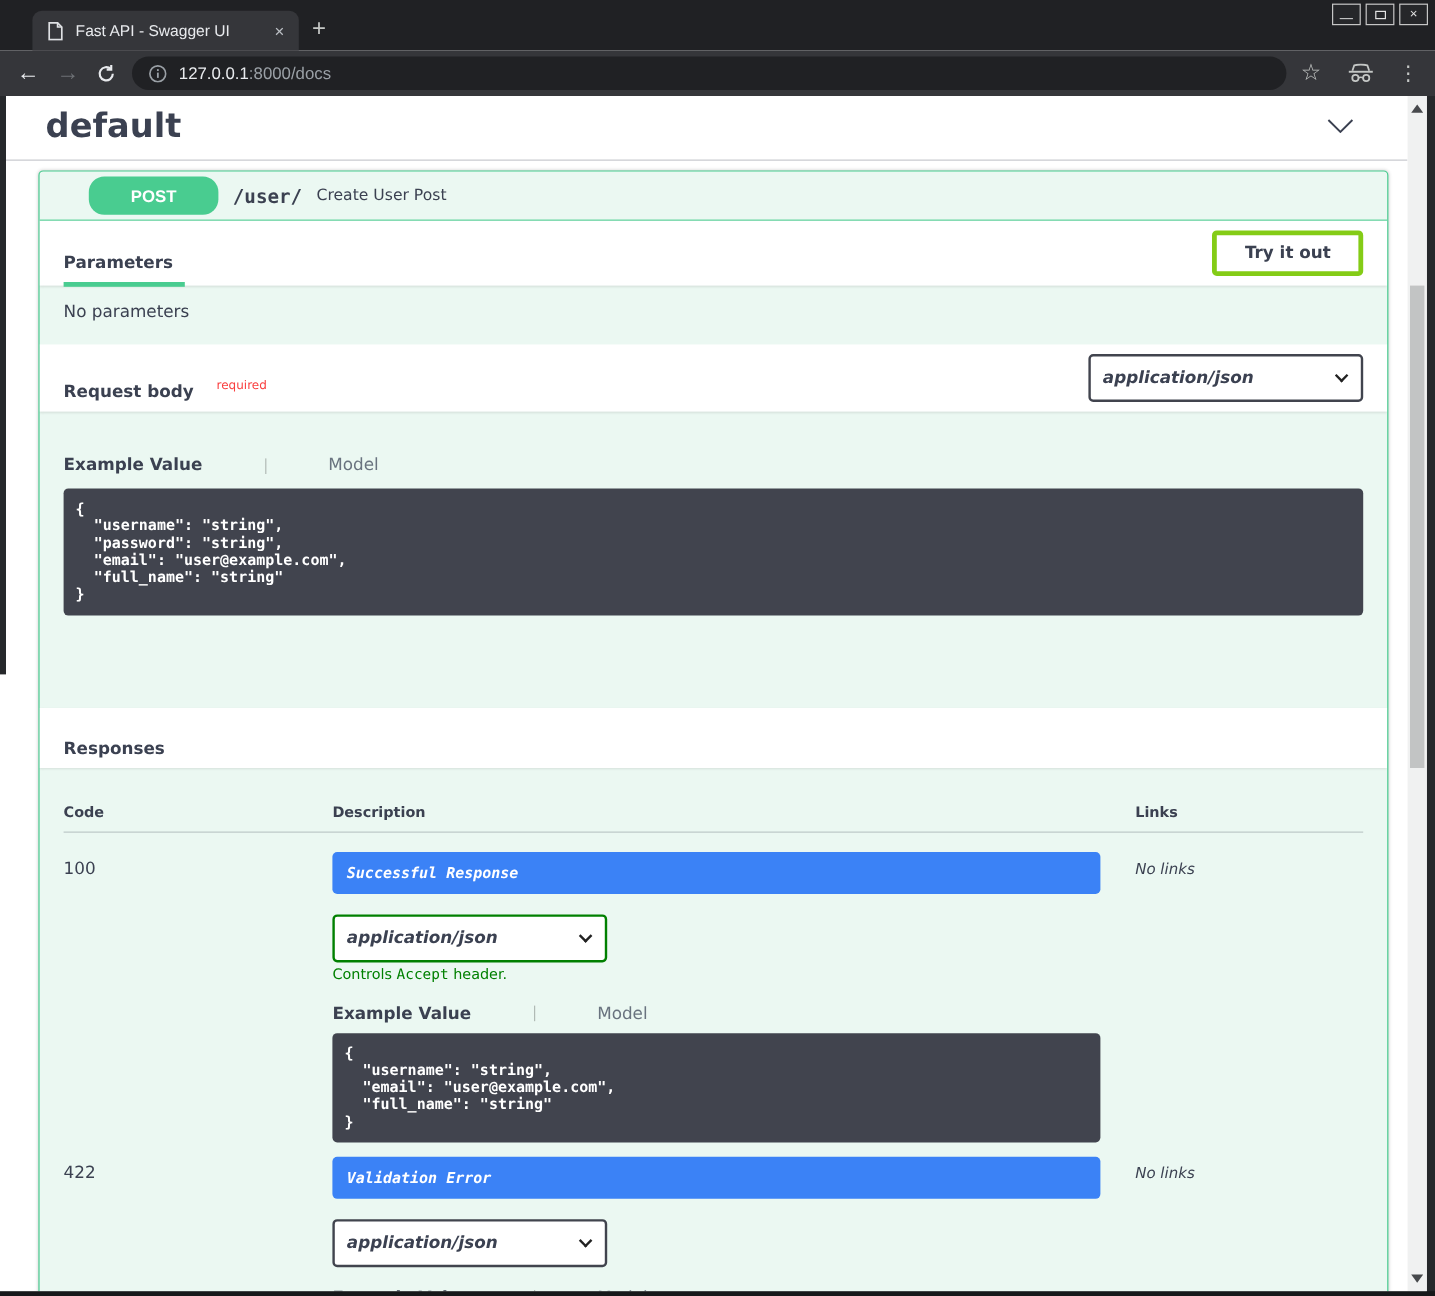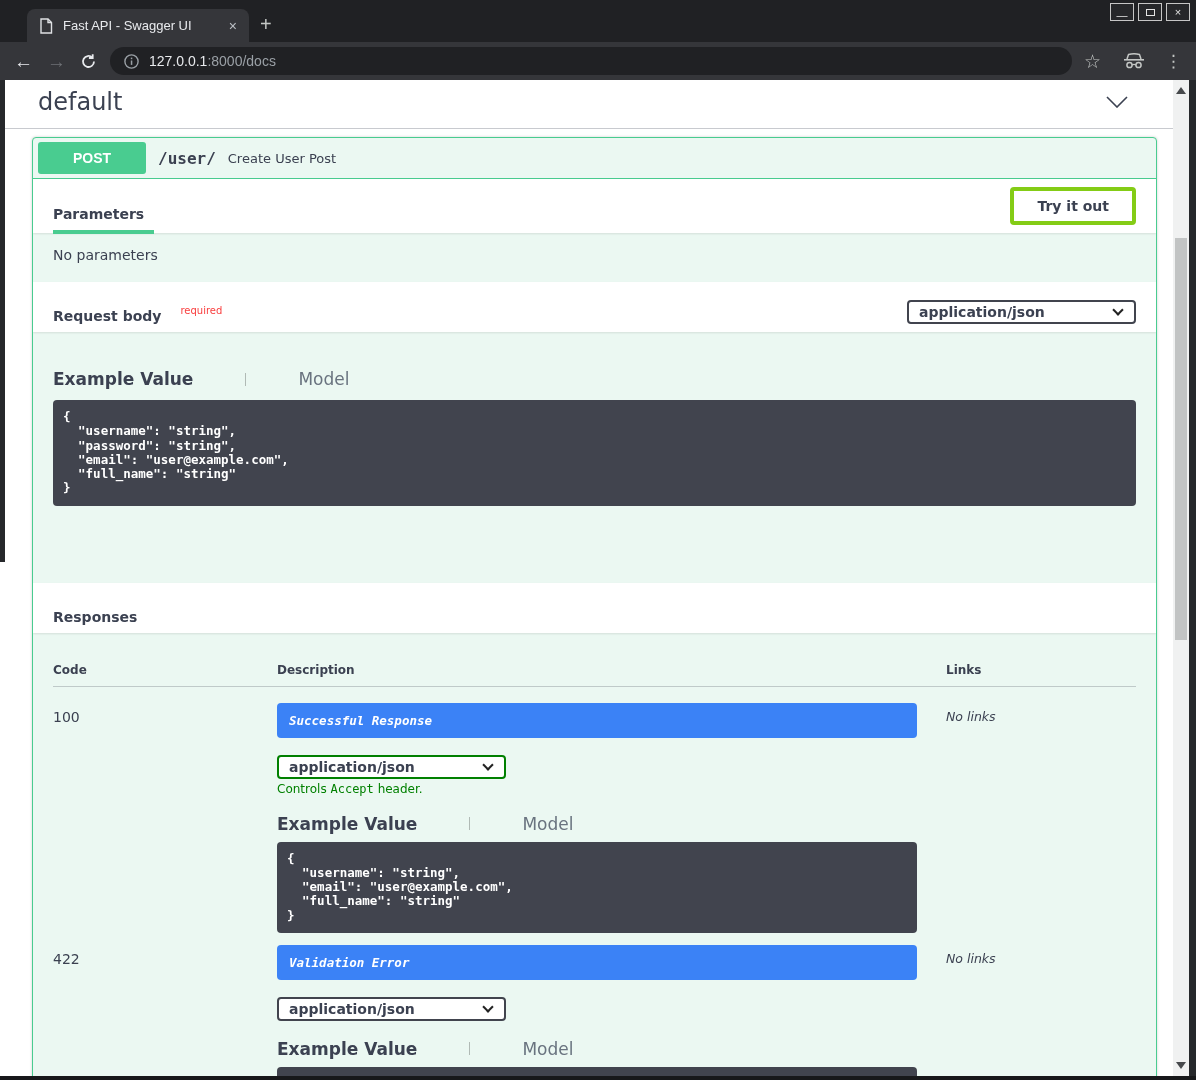--- a/index.html
+++ b/index.html
@@ -46,54 +46,54 @@
   .sb-arrow-down { position: absolute; bottom: 7px; left: 3px; width: 0; height: 0;
                  border-left: 5px solid transparent; border-right: 5px solid transparent; border-top: 7px solid #47494c; }
   .sb-thumb { position: absolute; top: 158px; left: 2px; width: 12px; height: 402px; background: #c2c4c4; }
 
   
   .page { position: absolute; top: 80px; left: 0; width: 1173px; height: 996px; background: #fff;
           overflow: hidden; color: #3b4151; font-family: "DejaVu Sans", sans-serif; }
 
   .section-head { display: flex; align-items: center; justify-content: space-between;
                   padding: 8px 45px 12px 38px; border-bottom: 1px solid rgba(59,65,81,.28); }
-  .section-head h2 { font-size: 24px; font-weight: normal; color: #3b4151; }
+  .section-head h2 { font-size: 28px; font-weight: bold; color: #3b4151; }
   .chev-big { width: 22px; height: 12px; }
 
   .opblock { margin: 8px 16px 0 32px; border: 1px solid #49cc90; border-radius: 4px;
              background: #ebf8f2; box-shadow: 0 0 3px rgba(0,0,0,.19); overflow: hidden; }
   .op-summary { display: flex; align-items: center; padding: 4px 5px; border-bottom: 1px solid #49cc90; }
-  .post-badge { background: #49cc90; color: #fff; font-weight: bold; font-size: 14px; border-radius: 3px;
-                width: 108px; text-align: center; padding: 8px 0; font-family: "Liberation Sans", sans-serif; }
+  .post-badge { background: #49cc90; color: #fff; font-weight: bold; font-size: 14px; border-radius: 13px;
+                width: 108px; text-align: center; padding: 8px 0; font-family: "Liberation Sans", sans-serif; margin-left: 36px; }
   .op-path { font-family: "DejaVu Sans Mono", monospace; font-weight: bold; font-size: 16px; color: #3b4151;
              margin-left: 12px; }
   .op-desc { font-size: 13px; color: #3b4151; margin-left: 12px; }
 
   .sec-header { background: #fff; min-height: 50px; padding: 8px 20px; display: flex;
                 align-items: flex-end; justify-content: space-between; box-shadow: 0 1px 2px rgba(0,0,0,.1); }
   .sec-header h4 { font-size: 14px; font-weight: bold; color: #3b4151; }
   .param-tab { border-bottom: 4px solid #49cc90; padding: 6px 2px 8px 0; margin-bottom: -9px; }
   .param-tab h4 { padding-right: 8px; }
   .try-btn { border: 4px solid #84cc16; border-radius: 4px; background: transparent; color: #3b4151;
              font-weight: bold; font-size: 14px; padding: 7px 23px; font-family: "DejaVu Sans", sans-serif; }
 
   .no-params { padding: 14px 20px 19px; font-size: 14px; }
 
   .rb-left { display: flex; align-items: flex-start; gap: 13px; }
   .required { color: #f93e3e; font-size: 10px; margin-left: 6px; margin-top: -3px; }
 
   .select { display: inline-flex; align-items: center; justify-content: space-between;
             width: 229px; background: #fff; border: 2px solid #41444e; border-radius: 4px;
-            padding: 5px 12px 5px 10px; font-size: 14px; font-weight: bold; color: #3b4151; height: 24px; }
+            padding: 5px 12px 5px 10px; font-size: 14px; font-weight: bold; color: #3b4151; height: 40px; font-style: italic; }
   .select .chev { width: 8px; height: 8px; border-right: 2px solid #222; border-bottom: 2px solid #222;
                   transform: rotate(45deg); margin-top: -4px; }
   .select.green { border-color: #008000; }
 
   .body-param { padding: 37px 20px 77px; }
-  .tabs { display: flex; align-items: center; font-size: 17px; gap: 43px; }
+  .tabs { display: flex; align-items: center; font-size: 14px; gap: 43px; }
   .tab-active { font-weight: bold; color: #3b4151; }
   .tab-sep { width: 1px; height: 13px; background: rgba(0,0,0,.25); margin: 0 9px; }
   .tab-inactive { color: #69737f; }
 
   .code-block { margin-top: 11px; background: #41444e; border-radius: 4px; padding: 10px;
                 font-family: "DejaVu Sans Mono", monospace; font-size: 12.5px; font-weight: 600;
                 color: #fff; line-height: 14.25px; white-space: pre; overflow: hidden; }
 
   .responses-wrap { padding: 18px 20px 20px; }
   .resp-grid { display: grid; grid-template-columns: 224px 1fr 190px; }

